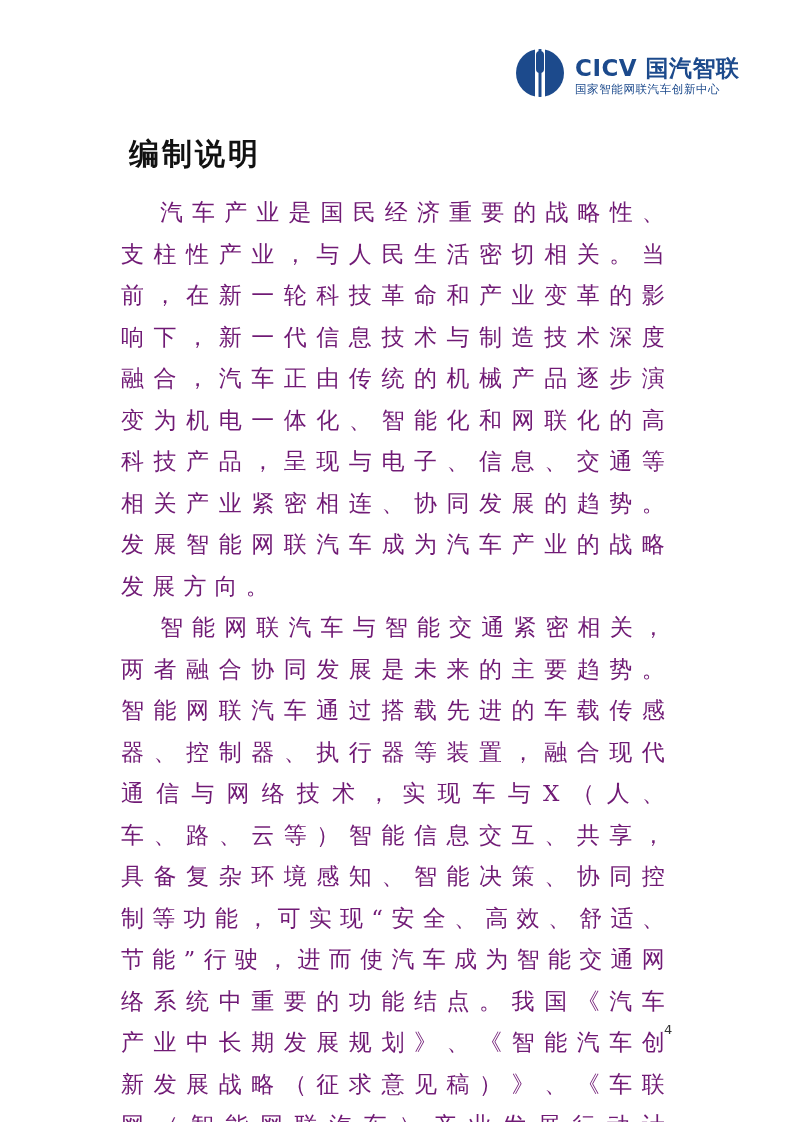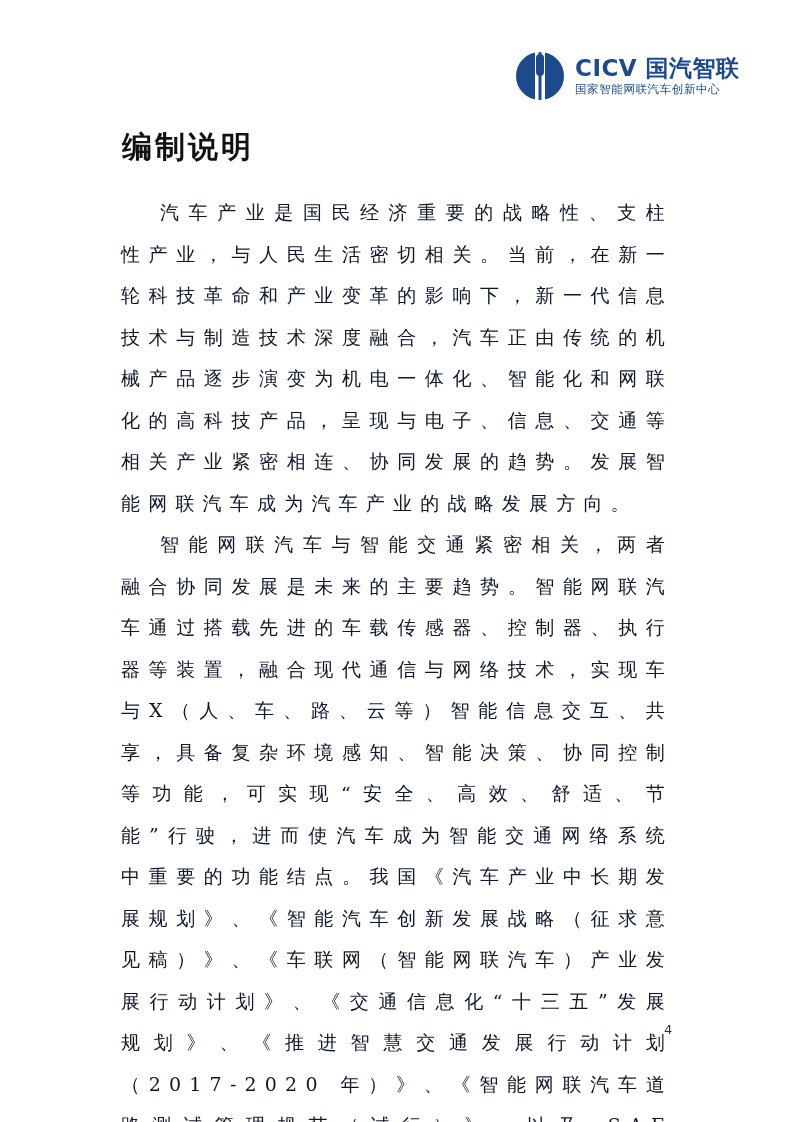--- a/index.html
+++ b/index.html
@@ -14,21 +14,20 @@
       overflow: hidden;
       font-family: "DejaVu Serif", "Liberation Serif", serif;
       color: #1a1a1a;
     }
     .logo {
       position: absolute;
       left: 515px;
       top: 48px;
       height: 56px;
       display: flex;
-      align-items: center;
     }
     .logo-mark {
       width: 50px;
       height: 50px;
       margin-right: 10px;
     }
     .logo-text {
       display: flex;
       flex-direction: column;
       justify-content: center;
@@ -53,36 +52,36 @@
     }
     .title {
       position: absolute;
       left: 121px;
       top: 126px;
       font-family: "DejaVu Sans", "Liberation Sans", sans-serif;
       font-weight: bold;
       font-size: 30px;
       letter-spacing: 3px;
       color: #111111;
-      margin: 1px;
+      margin: 8px;
     }
     .body-text {
       position: absolute;
       left: 121px;
       top: 192px;
       width: 552px;
     }
     .para {
       margin: 0 0 0 0;
-      font-size: 19px;
+      font-size: 23px;
       line-height: 41.5px;
       letter-spacing: 8.2px;
       text-indent: 39px;
       text-align: justify;
-      color: #0f172a;
+      color: #701a75;
     }
     .page-number {
       position: absolute;
       left: 664px;
       top: 1022px;
       font-family: "DejaVu Sans", "Liberation Sans", sans-serif;
       font-size: 13px;
       color: #333333;
     }
   </style>

